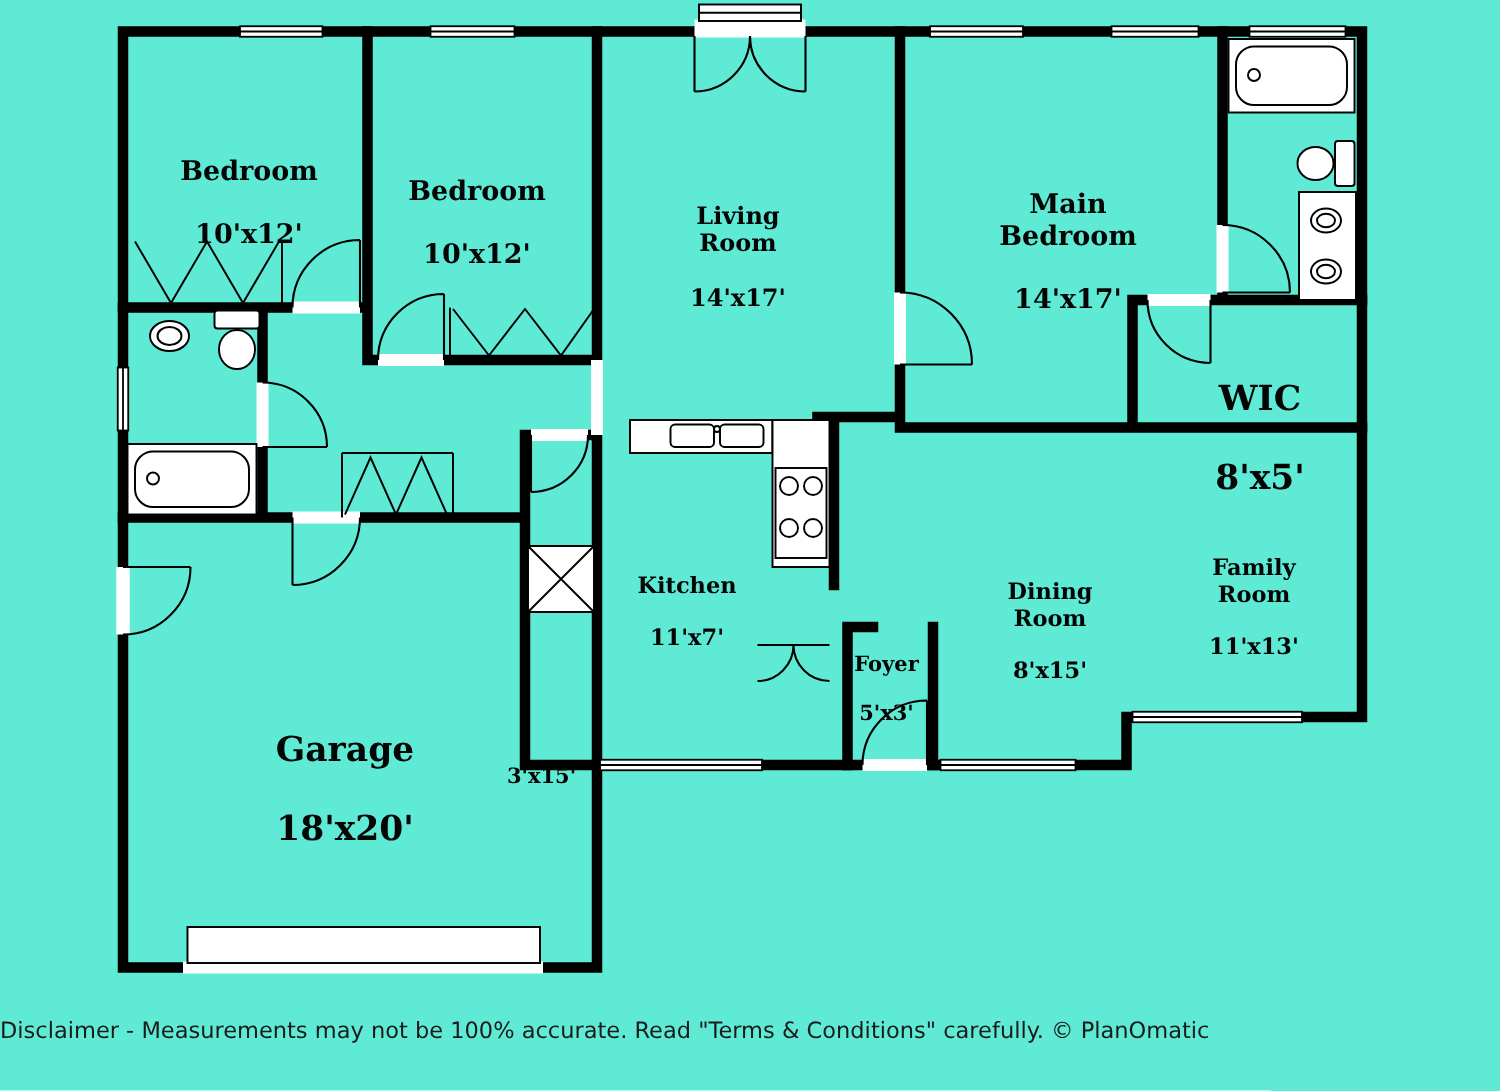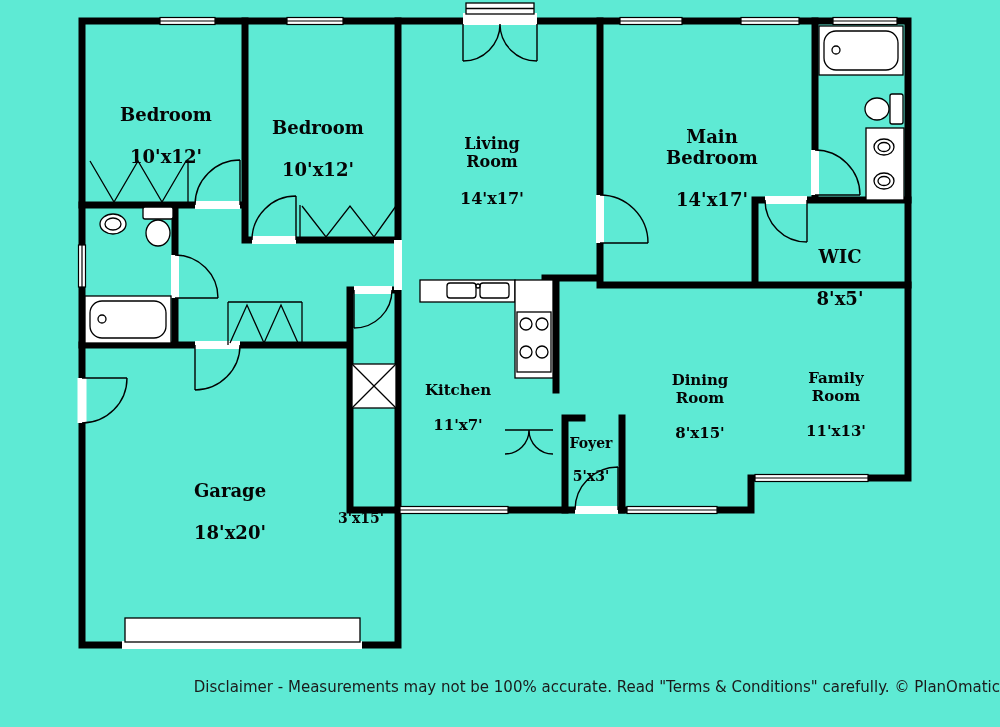--- a/index.html
+++ b/index.html
@@ -2,22 +2,22 @@
 <html><head>
 <meta charset="utf-8">
 <style>
   html,body{margin:0;padding:0;background:#fff;}
   .canvas{position:relative;width:1000px;height:727px;background:#5eead4;overflow:hidden;
           font-family:"DejaVu Serif", serif;}
   .plan-svg{position:absolute;left:0;top:0;}
   .room-label{position:absolute;transform:translateX(-50%);text-align:center;font-weight:700;
               color:#050505;line-height:1.16;white-space:pre-line;}
   .room-label span{display:block;white-space:pre-line;}
-  .fs21{font-size:16px}.fs19{font-size:18px}.fs18{font-size:18px}.fs15{font-size:15px}.fs14{font-size:14px}
-  .footer{position:absolute;left:0;right:0;top:678px;text-align:right;
+  .fs21{font-size:16px}.fs19{font-size:23px}.fs18{font-size:18px}.fs15{font-size:15px}.fs14{font-size:14px}
+  .footer{position:absolute;left:0;right:0;top:678px;text-align:left;
           font-family:"DejaVu Sans", sans-serif;font-size:15px;color:#1b1b1b;}
 </style>
 </head>
 <body>
 
 <div class="canvas">
 
   <svg class="plan-svg" width="1000" height="727" viewBox="0 0 1000 727">
 
     <g stroke="#000" stroke-width="7" stroke-linecap="square" fill="none">
@@ -243,21 +243,21 @@
     <span>8'x5'</span>
   </div>
   <div class="room-label fs15" style="left:458px;top:365px">
     <span>Kitchen</span>
     <span>11'x7'</span>
   </div>
   <div class="room-label fs14" style="left:591px;top:419px">
     <span>Foyer</span>
     <span>5'x3'</span>
   </div>
-  <div class="room-label fs15" style="left:700px;top:355px">
+  <div class="room-label fs15" style="left:700px;top:369px">
     <span>Dining
 Room</span>
     <span>8'x15'</span>
   </div>
   <div class="room-label fs15" style="left:836px;top:353px">
     <span>Family
 Room</span>
     <span>11'x13'</span>
   </div>
   <div class="room-label fs19" style="left:230px;top:460px">

